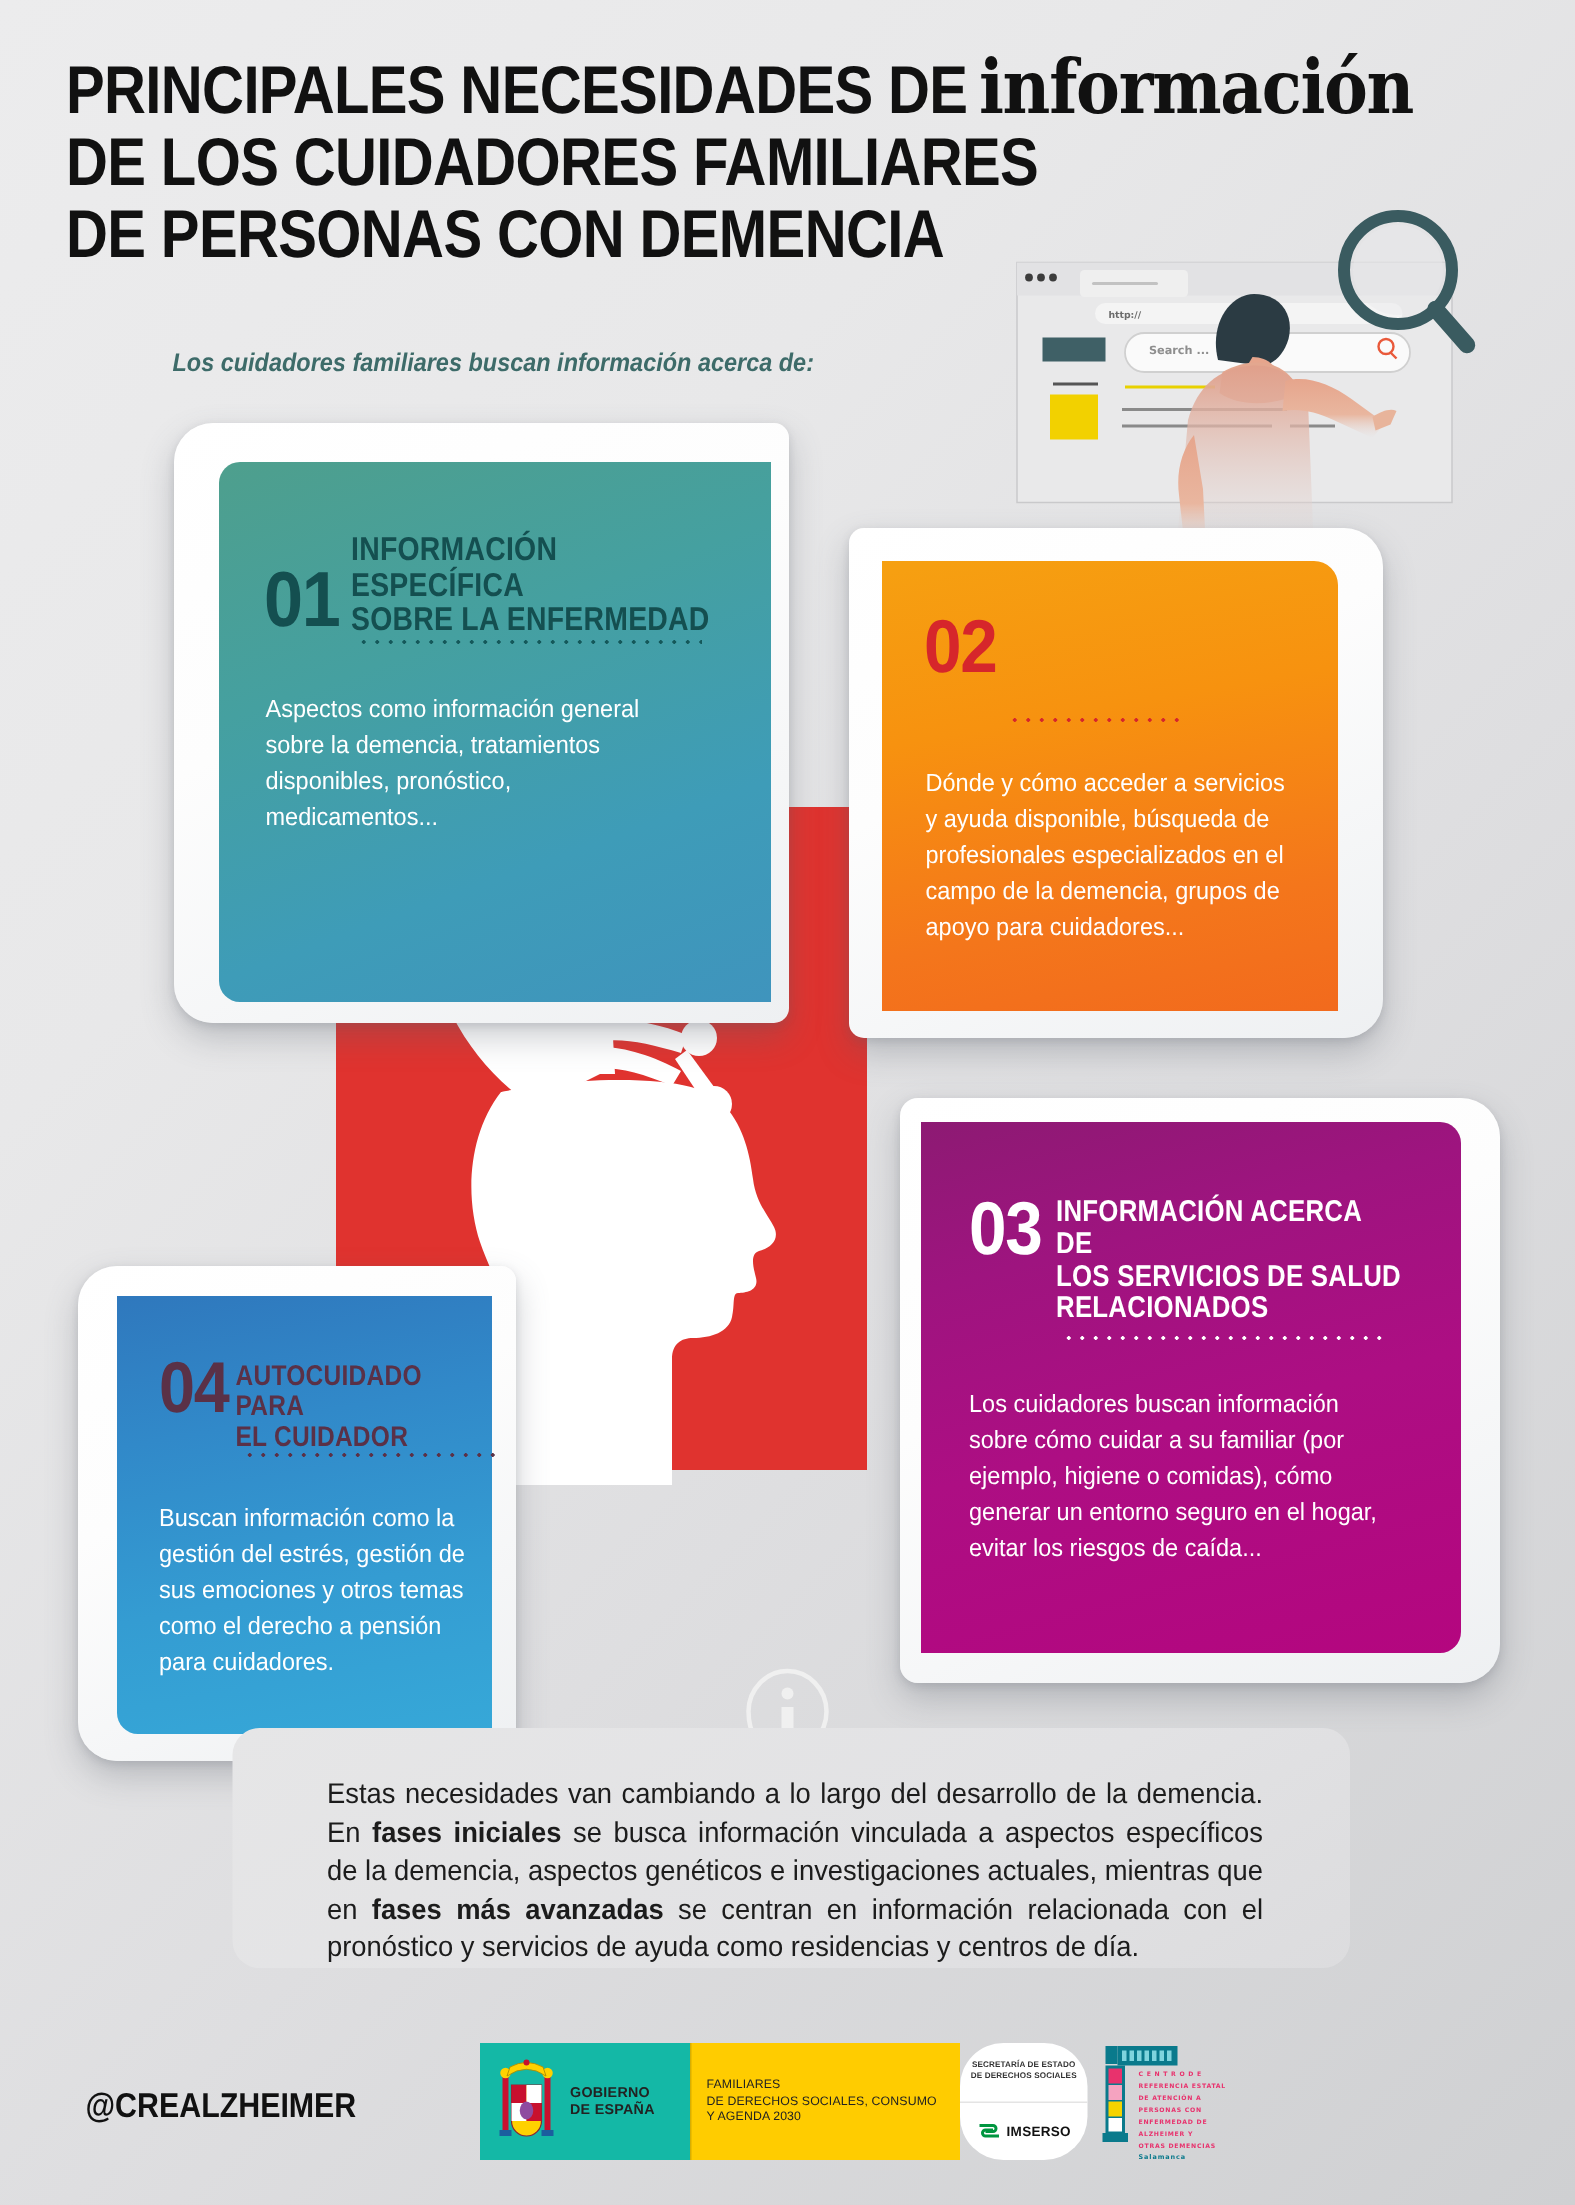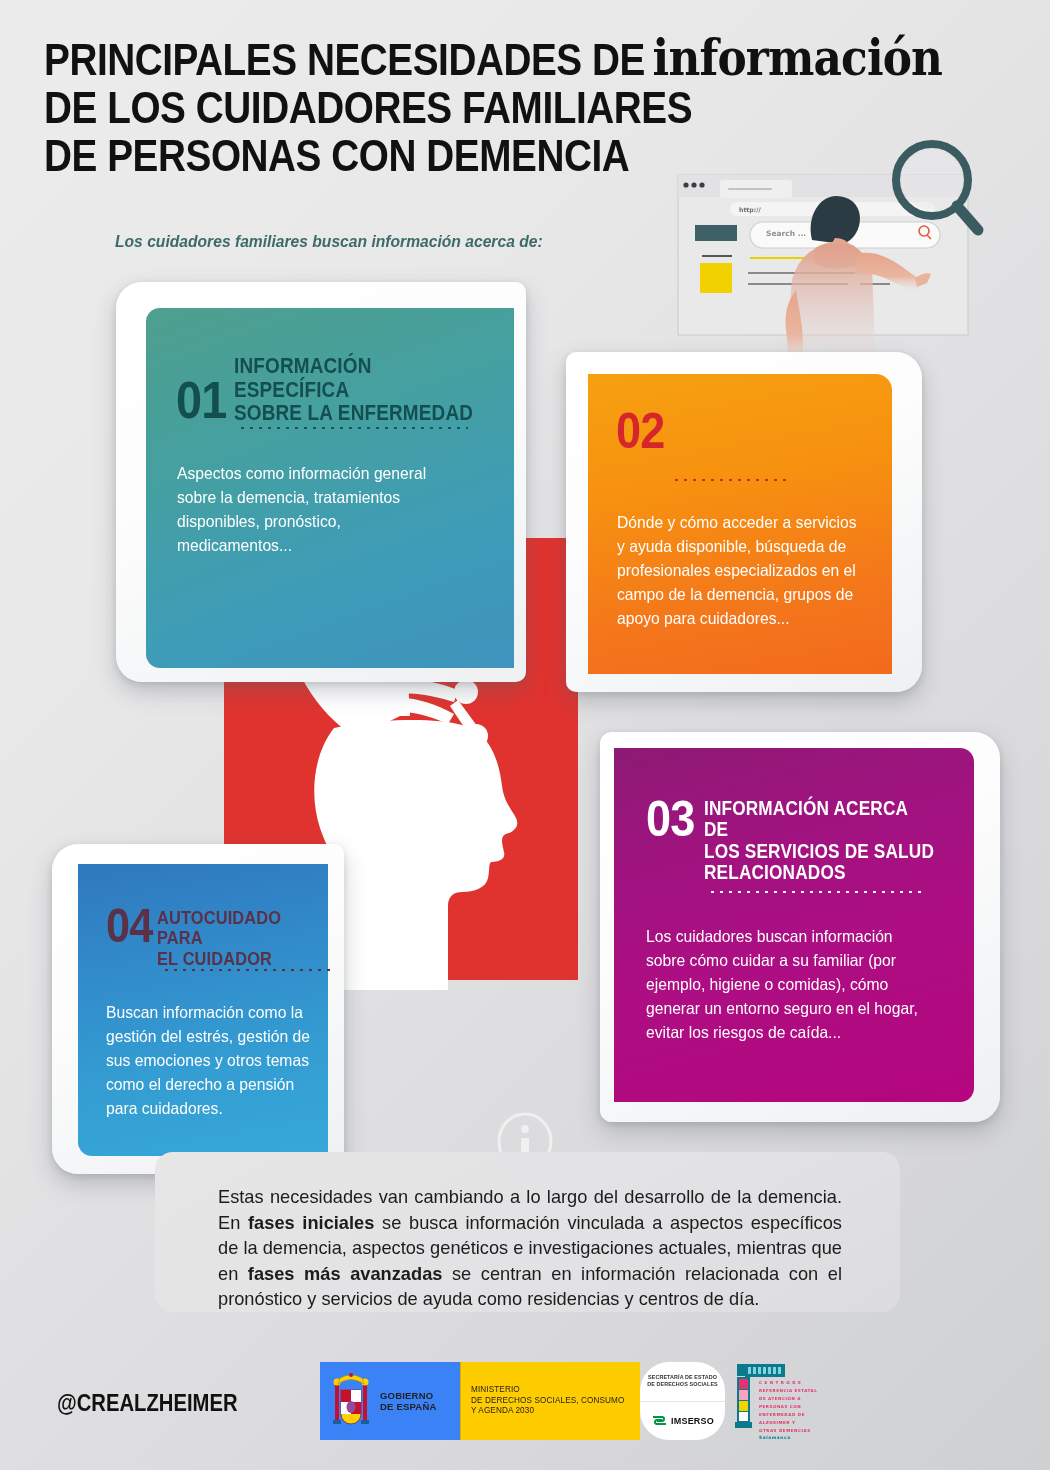--- a/index.html
+++ b/index.html
@@ -109,21 +109,21 @@
   .bottom-text b{font-weight:bold;}
 
   
   .handle{
     position:absolute;left:57px;top:1390px;
     font-family:"Liberation Sans Narrow","Liberation Sans",sans-serif;
     font-weight:bold;font-size:23px;letter-spacing:0px;color:#111;
     transform:scaleX(0.88);transform-origin:left center;
   }
   .logos{position:absolute;left:320px;top:1362px;width:405px;height:78px;display:flex;align-items:stretch;}
-  .logo-gob{background:#3b82f6;display:flex;align-items:center;padding:0 8px;width:140px;box-sizing:border-box;}
+  .logo-gob{background:#14b8a6;display:flex;align-items:center;padding:0 8px;width:140px;box-sizing:border-box;}
   .logo-min{background:#fc0;display:flex;align-items:center;padding:0 10px;width:180px;box-sizing:border-box;border-left:1px solid #d9ae00;}
   .gob-txt{font-family:"Liberation Sans",sans-serif;font-weight:bold;font-size:9.5px;line-height:11.5px;color:#222;letter-spacing:.2px;}
   .min-txt{font-family:"Liberation Sans",sans-serif;font-size:8.2px;line-height:10.5px;color:#222;letter-spacing:.1px;}
   .logo-imserso{background:#fff;width:85px;box-sizing:border-box;display:flex;flex-direction:column;border-radius:29px;}
   .imserso-top{flex:1;display:flex;align-items:center;justify-content:center;border-bottom:1px solid #e4e4e4;}
   .imserso-top span{font-family:"Liberation Sans",sans-serif;font-size:5.4px;line-height:7px;font-weight:bold;color:#333;text-align:center;letter-spacing:.1px;}
   .imserso-bot{flex:1;display:flex;align-items:center;justify-content:center;gap:3px;}
   .imserso-bot span{font-family:"Liberation Sans",sans-serif;font-size:9px;font-weight:bold;color:#111;letter-spacing:.2px;}
   .logo-cre{width:0;position:relative;}
   .cre-wrap{position:absolute;left:8px;top:0;width:92px;height:78px;}
@@ -314,21 +314,21 @@
           <circle cx="23" cy="5" r="2" fill="#c8102e"></circle>
         </g>
       </svg>
       <div class="gob-txt" style="margin-left:6px;">
         <div>GOBIERNO</div>
         <div>DE ESPAÑA</div>
       </div>
     </div>
     <div class="logo-min">
       <div class="min-txt">
-        <div>MINISTERIO</div>
+        <div>FAMILIARES</div>
         <div>DE DERECHOS SOCIALES, CONSUMO</div>
         <div>Y AGENDA 2030</div>
       </div>
     </div>
     <div class="logo-imserso">
       <div class="imserso-top">
         <span>
           <span>SECRETARÍA DE ESTADO</span><br>
           <span>DE DERECHOS SOCIALES</span>
         </span>

